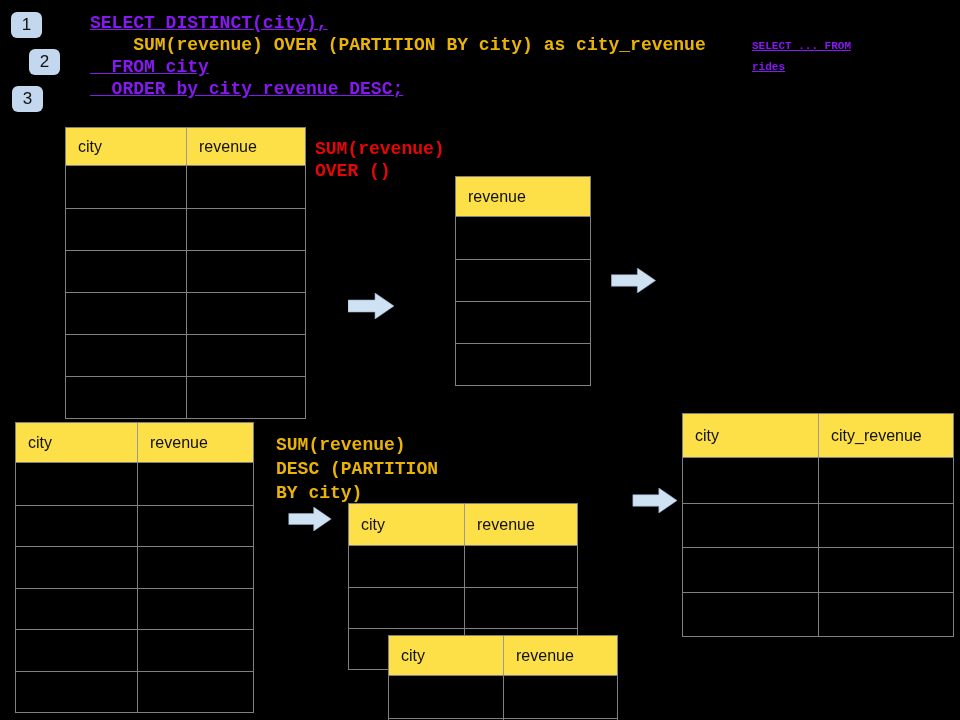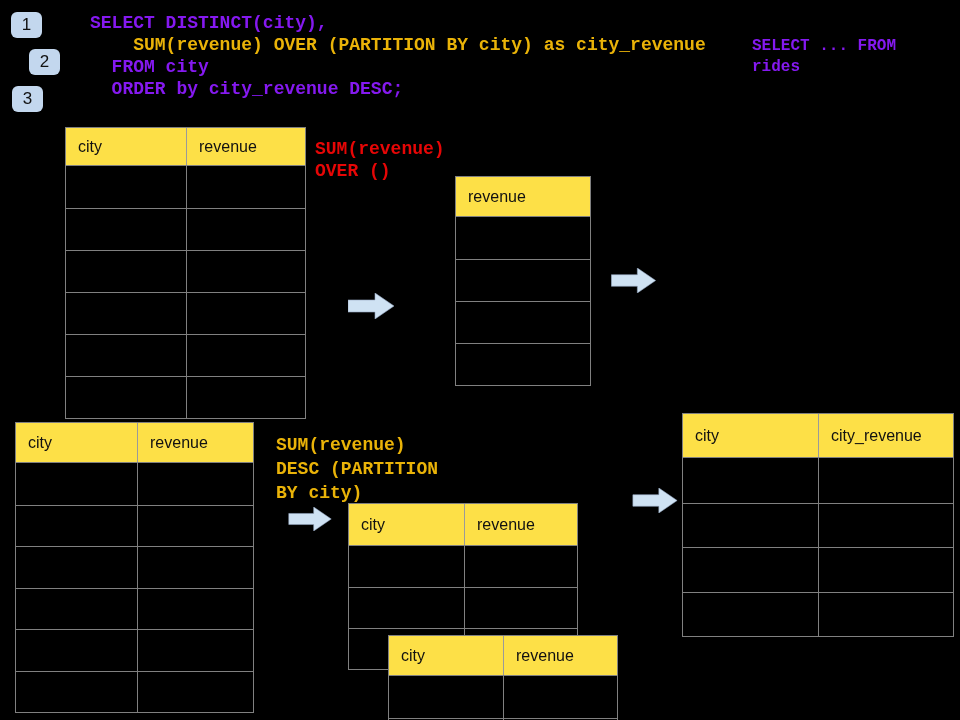--- a/index.html
+++ b/index.html
@@ -2,25 +2,25 @@
 <html><head>
 <meta charset="utf-8">
 <style>
   html,body{margin:0;padding:0;background:#000;}
   #canvas{position:relative;width:960px;height:720px;background:#000;overflow:hidden;
           font-family:"Liberation Sans",sans-serif;}
   
   .code{position:absolute;margin:0;font-family:"Liberation Mono","DejaVu Sans Mono",monospace;
         font-weight:bold;white-space:pre;}
   .main-code{left:90px;top:12px;font-size:18px;line-height:22px;}
-  .side-note{left:752px;top:36px;font-size:16px;line-height:21px;}
+  .side-note{left:752px;top:36px;font-size:11px;line-height:21px;}
   .label-total{left:315px;top:138px;font-size:18px;line-height:22px;}
   .label-partition{left:276px;top:433px;font-size:18px;line-height:24px;}
   .code span{display:block;}
-  .purple{color:#8519F0;}
+  .purple{color:#8519F0;text-decoration:underline;}
   .red{color:#E60606;}
   .green{color:#eab308;}
   
   .badge{position:absolute;width:31px;height:26px;background:#C3D7EE;border-radius:6px;
          display:flex;align-items:center;justify-content:center;
          font-size:17px;color:#111;}
   .badge1{left:11px;top:12px;}
   .badge2{left:29px;top:49px;}
   .badge3{left:12px;top:86px;}
   

